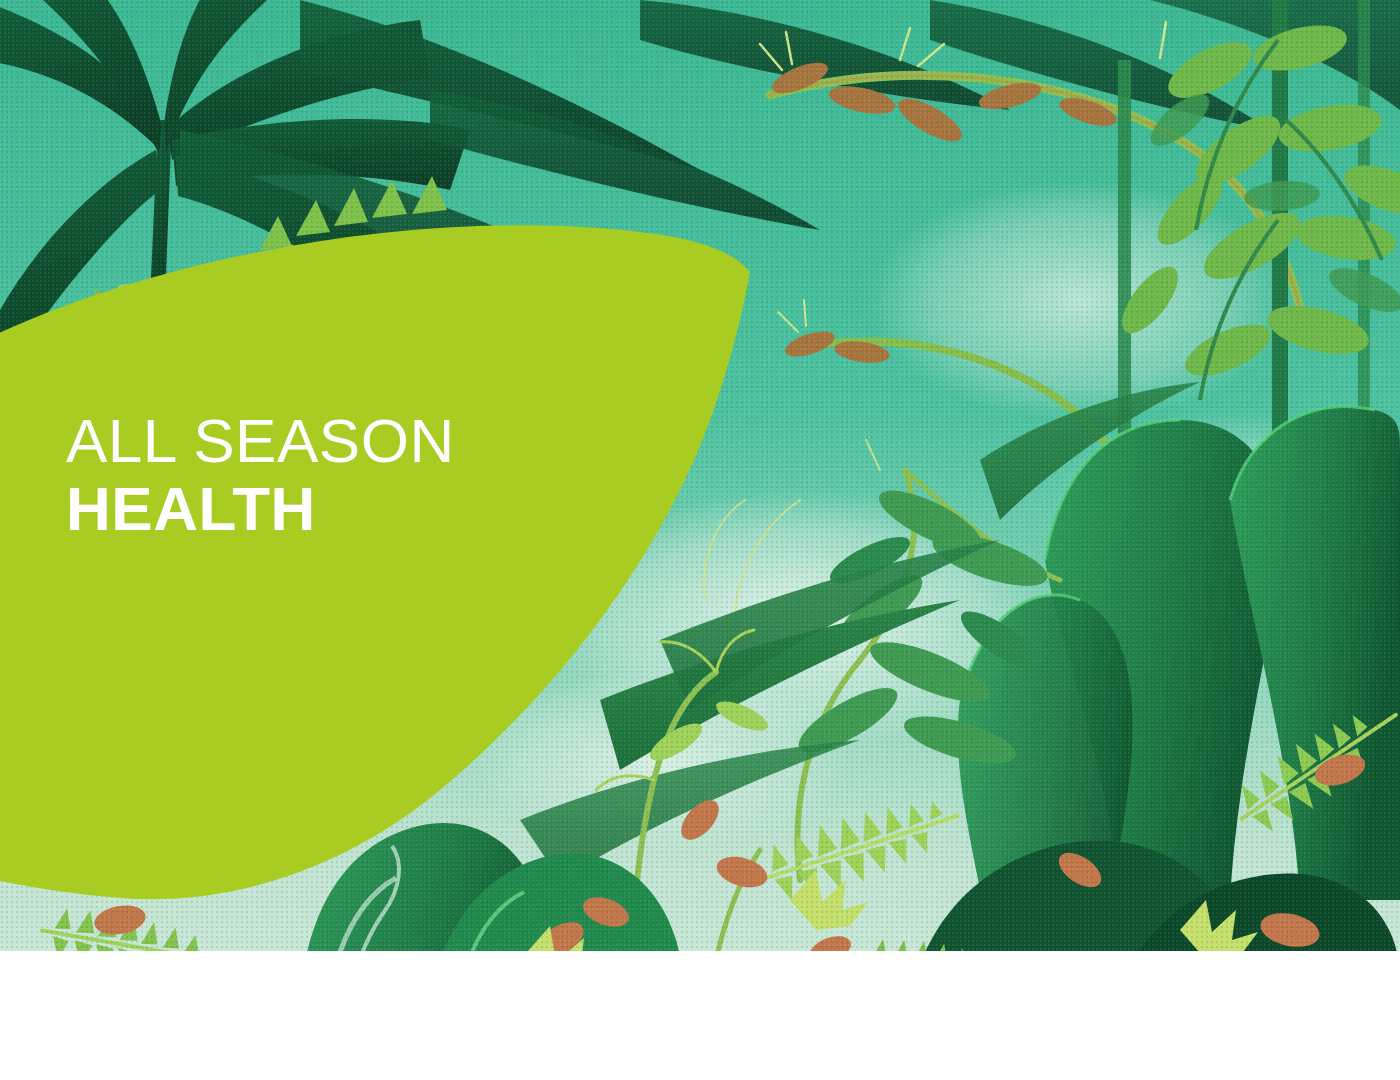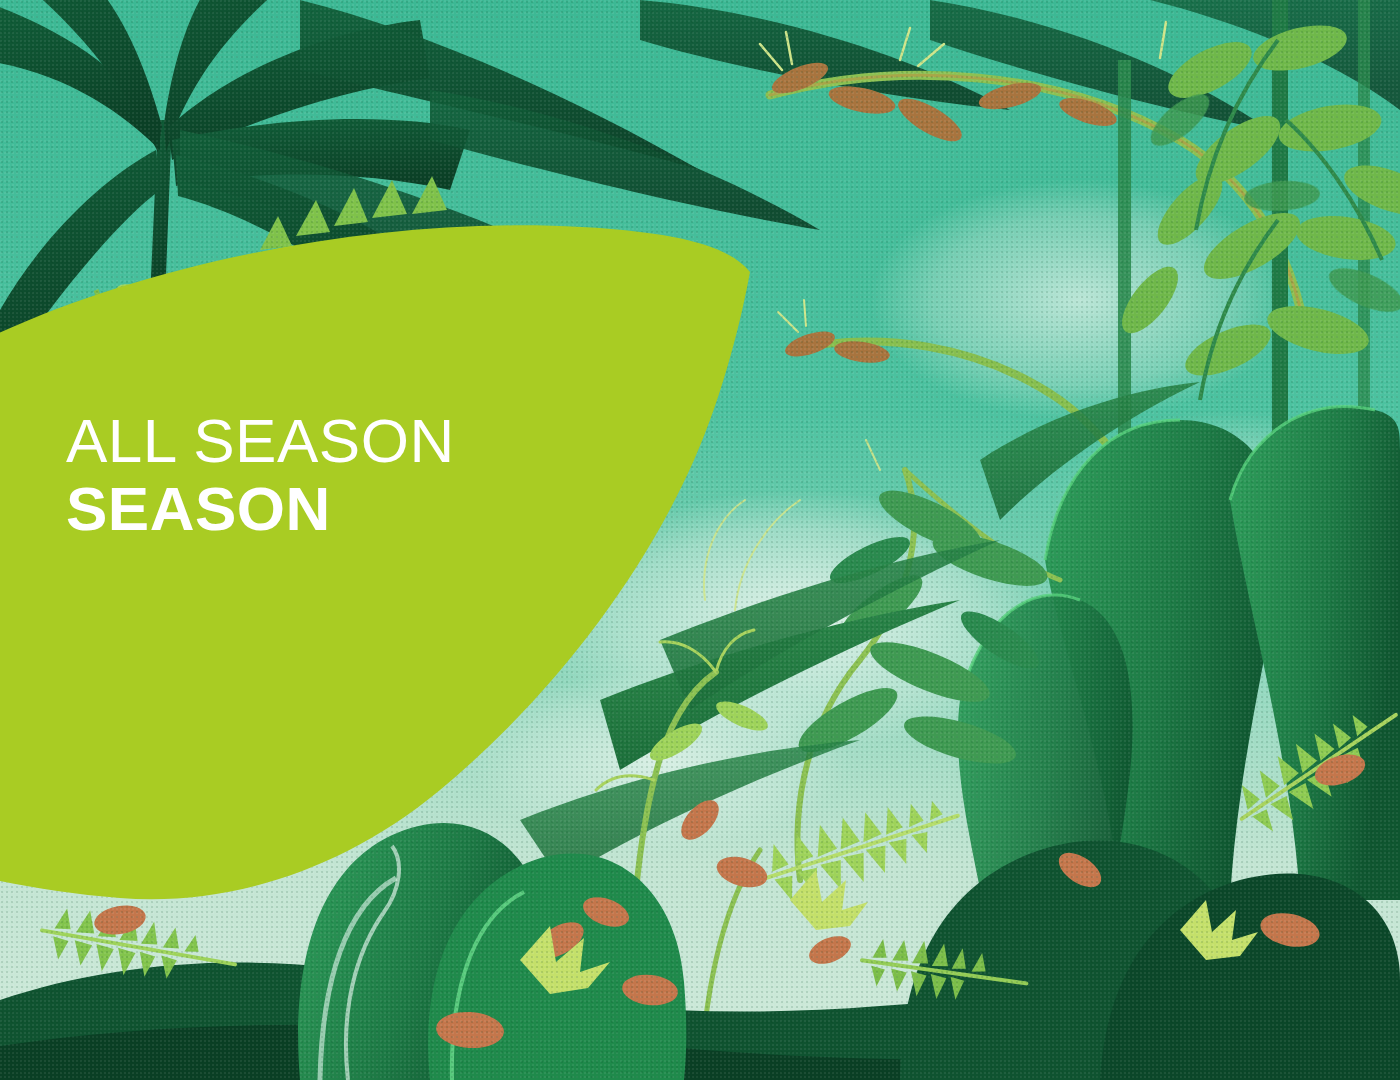--- a/index.html
+++ b/index.html
@@ -1,18 +1,18 @@
 <!DOCTYPE html>
 <html><head>
 <meta charset="utf-8">
 <style>
   html,body{margin:0;padding:0;background:#fff;}
   .stage{
     position:relative;
-    width:1400px;height:1080px;
+    width:1400px;height:951px;
     overflow:hidden;
     font-family:"Liberation Sans","DejaVu Sans",sans-serif;
     background:#45be9b;
   }
   .svgwrap{position:absolute;left:0;top:0;width:1400px;height:1080px;}
   
   .leaf-panel{
     position:absolute;left:0;top:0;width:1400px;height:1080px;
     pointer-events:none;
   }
@@ -392,16 +392,16 @@
              C700,239 734,252 750,272
              C742,316 724,392 694,460
              C640,582 548,700 440,790
              C336,876 220,906 120,898
              C60,893 10,884 -40,872
              Z" fill="#a9cc23"></path>
   </svg>
 
   <div class="panel-text">
     <div class="title-line1">ALL SEASON</div>
-    <div class="title-line2">SEASON</div>
+    <div class="title-line2">HEALTH</div>
   </div>
 
 </div>
 
 </body></html>

